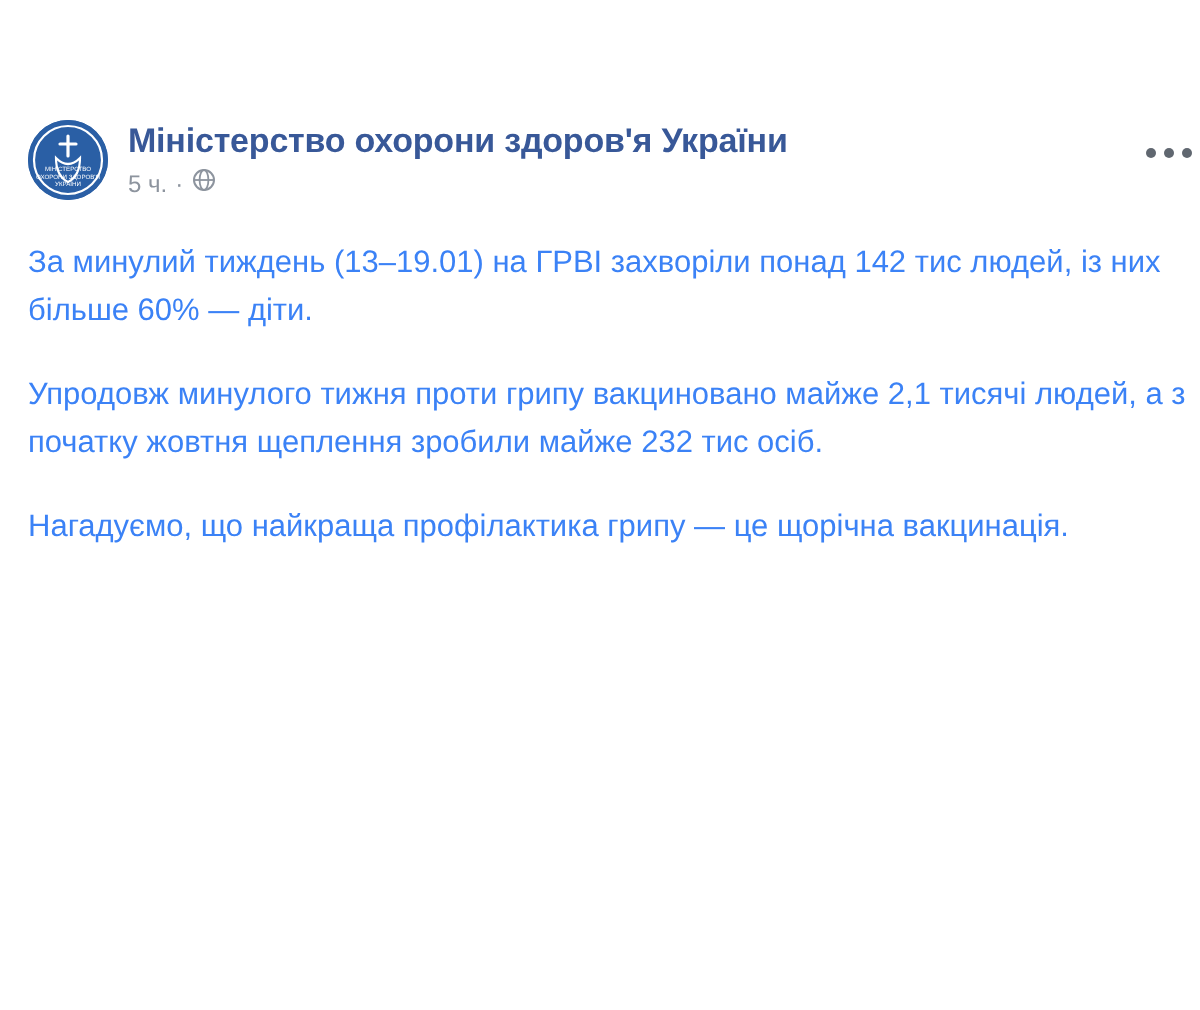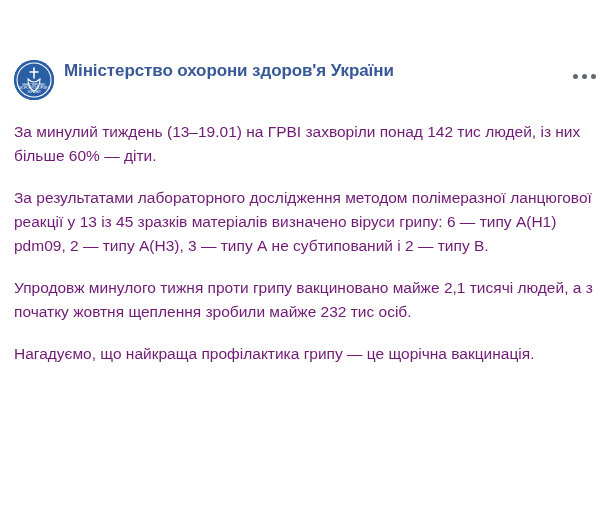--- a/index.html
+++ b/index.html
@@ -103,21 +103,21 @@
     border-radius: 50%;
     background: #606770;
     display: block;
   }
 
   
   .post-body {
     margin-top: 14px;
     font-size: 15.5px;
     line-height: 24px;
-    color: #701a75;
+    color: #3b82f6;
   }
   .post-body p {
     margin: 0 0 18px 0;
   }
   .post-body p:last-child {
     margin-bottom: 0;
   }
 </style>
 </head>
 <body>
@@ -133,32 +133,42 @@
         <path d="M20 8 L20 18 M16 12 L24 12" stroke="#ffffff" stroke-width="1.6" stroke-linecap="round"></path>
         <path d="M14 19 q6 6 12 0 q0 9 -6 12 q-6 -3 -6 -12 z" fill="none" stroke="#ffffff" stroke-width="1.1"></path>
         <text x="20" y="25.5" text-anchor="middle" font-family="Liberation Sans, sans-serif" font-size="3.1" fill="#ffffff">МІНІСТЕРСТВО</text>
         <text x="20" y="29.3" text-anchor="middle" font-family="Liberation Sans, sans-serif" font-size="3.1" fill="#ffffff">ОХОРОНИ ЗДОРОВ'Я</text>
         <text x="20" y="33.1" text-anchor="middle" font-family="Liberation Sans, sans-serif" font-size="3.1" fill="#ffffff">УКРАЇНИ</text>
       </svg>
     </div>
 
     <div class="header-text">
       <div class="page-name">Міністерство охорони здоров'я України</div>
+      <div class="meta-row">
+        <span>5 ч.</span>
+        <span class="meta-sep">·</span>
+        <span class="globe-icon">
+          <svg width="12" height="12" viewBox="0 0 12 12" aria-hidden="true">
+            <circle cx="6" cy="6" r="5" fill="none" stroke="#8d949e" stroke-width="1"></circle>
+            <ellipse cx="6" cy="6" rx="2.2" ry="5" fill="none" stroke="#8d949e" stroke-width="0.9"></ellipse>
+            <line x1="1" y1="6" x2="11" y2="6" stroke="#8d949e" stroke-width="0.9"></line>
+          </svg>
+        </span>
+      </div>
     </div>
 
     <div class="more-button">
       <span class="dots">
         <span></span>
           <span></span>
           <span></span>
       </span>
     </div>
 
   </div>
 
   <div class="post-body">
     <p>За минулий тиждень (13–19.01) на ГРВІ захворіли понад 142 тис людей, із них більше 60% — діти.</p>
-    <p>За результатами лабораторного дослідження методом полімеразної ланцюгової реакції у 13 із 45 зразків матеріалів визначено віруси грипу: 6 — типу A(H1) pdm09, 2 — типу A(H3), 3 — типу А не субтипований і 2 — типу В.</p>
     <p>Упродовж минулого тижня проти грипу вакциновано майже 2,1 тисячі людей, а з початку жовтня щеплення зробили майже 232 тис осіб.</p>
     <p>Нагадуємо, що найкраща профілактика грипу — це щорічна вакцинація.</p>
   </div>
 
 </div>
 
 </body></html>

